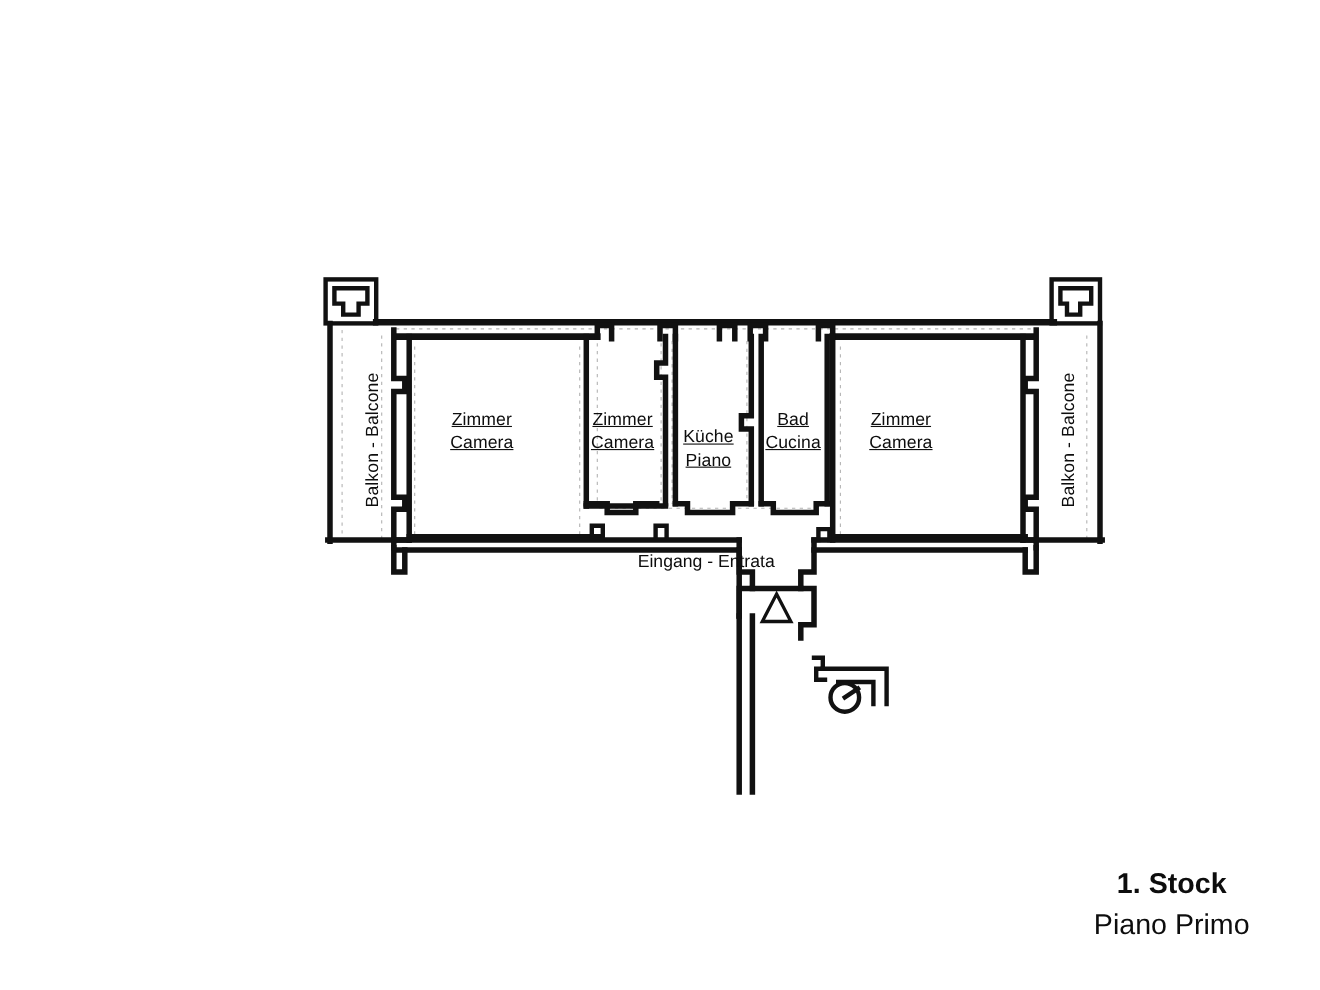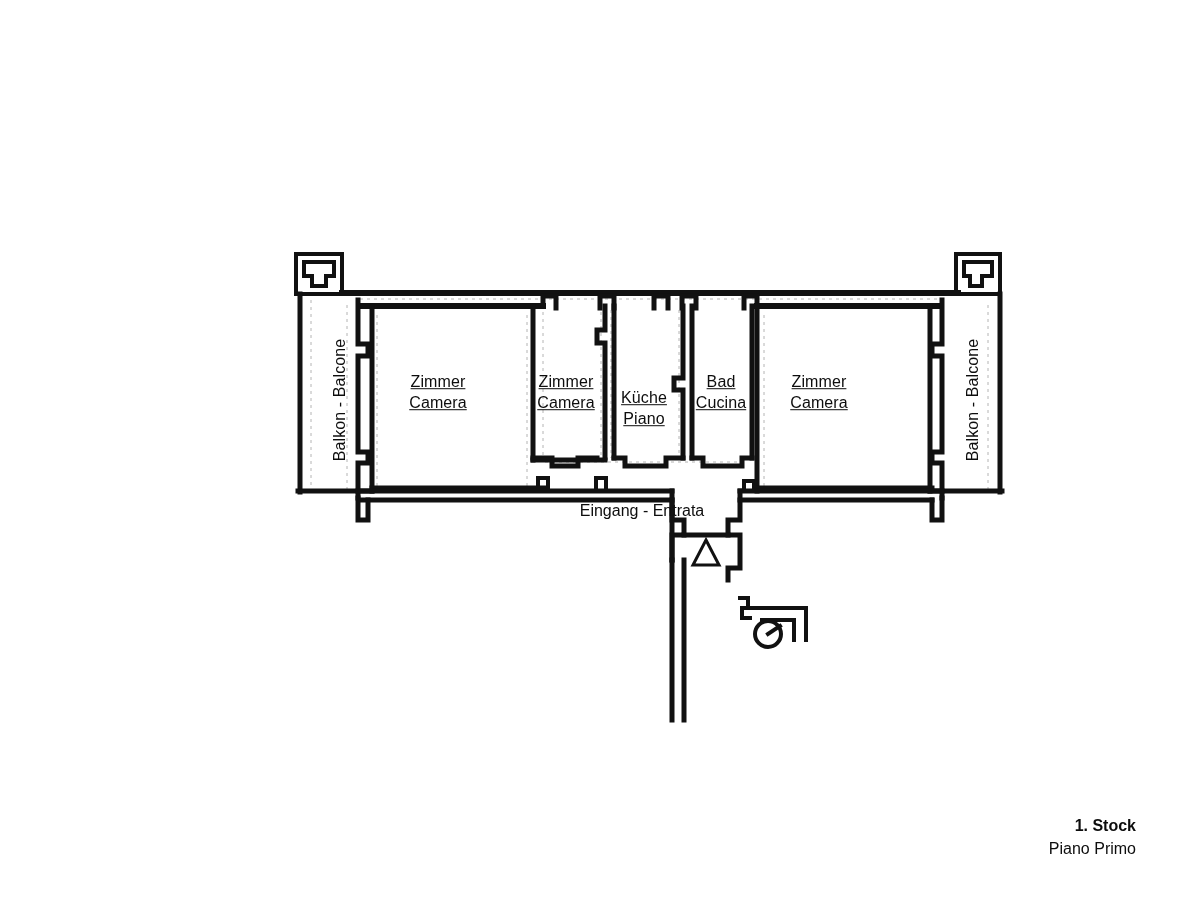--- a/index.html
+++ b/index.html
@@ -36,23 +36,23 @@
     font-size:16px;
     color:#0d0d0d;
     white-space:nowrap;
     text-align:center;
   }
 
   #floor-caption{
     position:absolute;
     right:64px;
     bottom:40px;
-    text-align:right;
+    text-align:center;
     line-height:1.45;
-    font-size:16px;
+    font-size:26px;
     color:#0d0d0d;
     white-space:nowrap;
   }
   #floor-caption .cap-de{display:block;font-weight:bold;}
   #floor-caption .cap-it{display:block;font-weight:normal;}
 </style>
 </head>
 <body>
 
 <div id="page">

